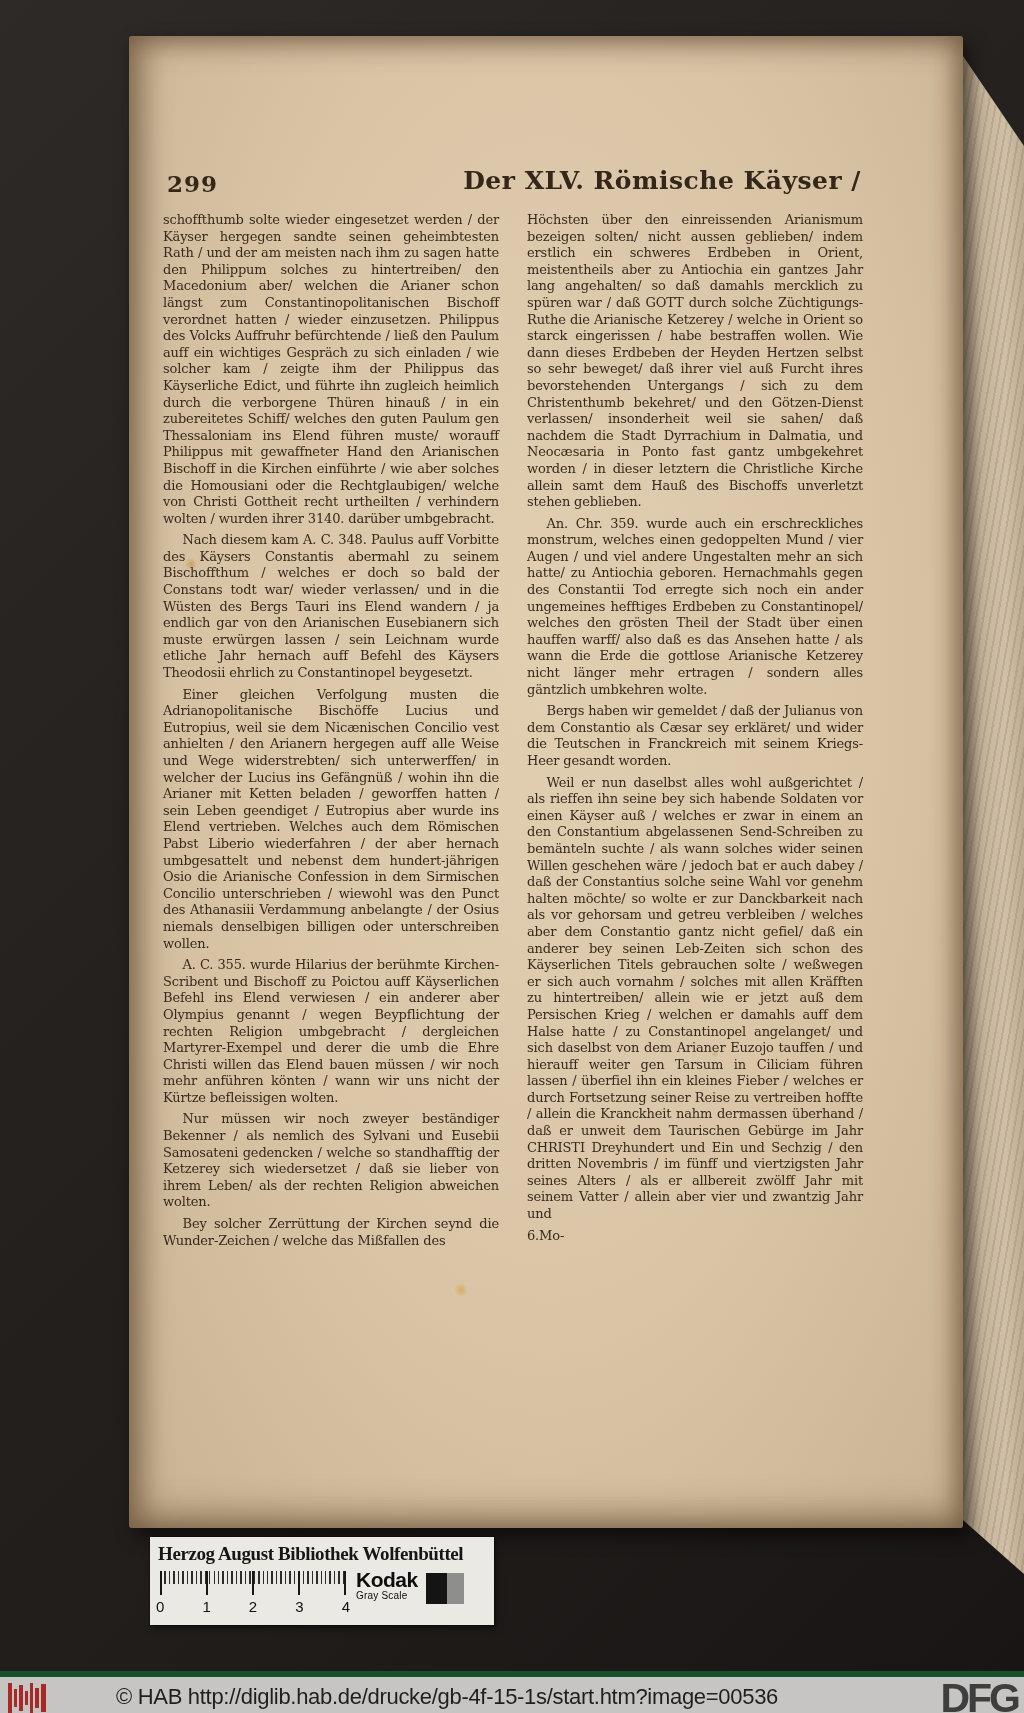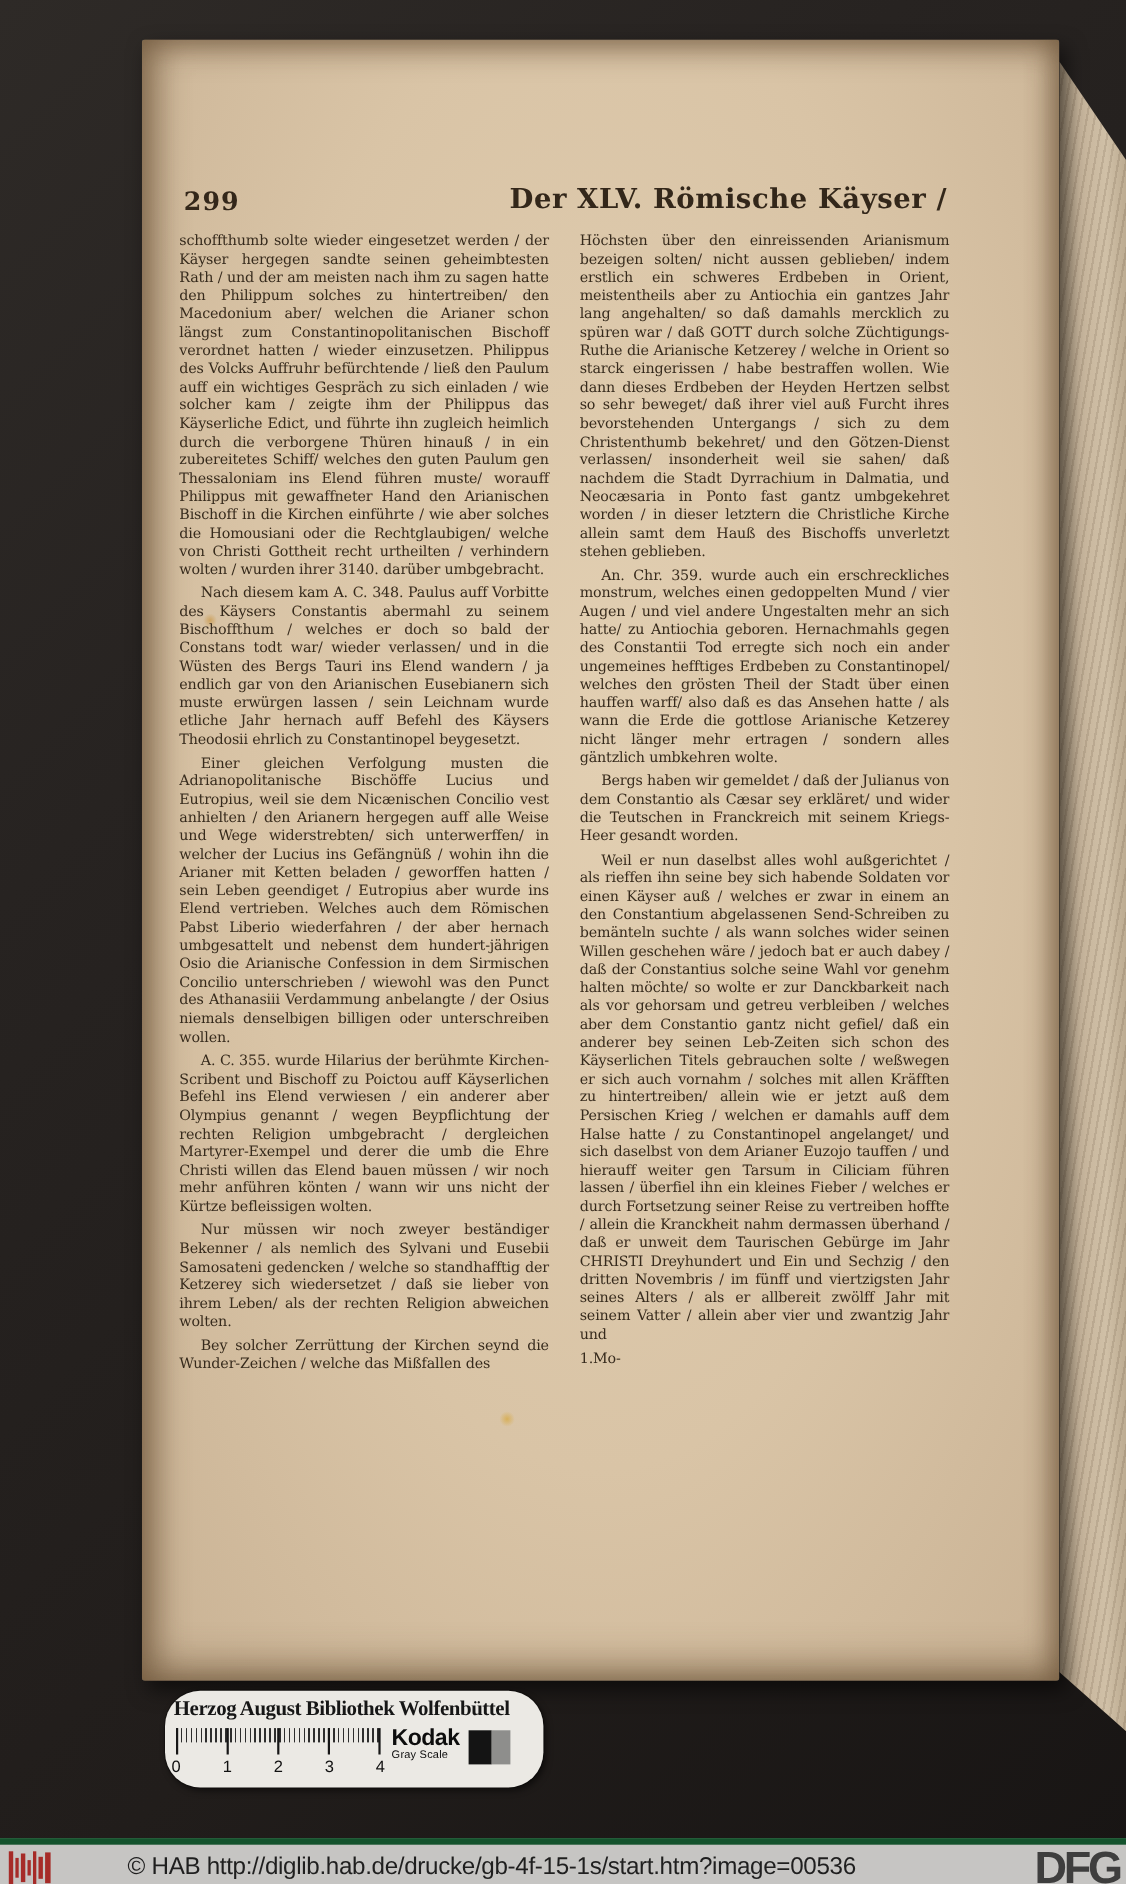--- a/index.html
+++ b/index.html
@@ -67,21 +67,21 @@
     text-align:justify; text-indent:1.5em;
     letter-spacing:-0.15px;
   }
   .col p.noindent { text-indent:0; }
   .catchword { text-align:right; font-size:13px; margin-top:0; letter-spacing:0; }
 
   
   .label {
     position:absolute; left:150px; top:1537px; width:344px; height:88px;
     background:#ebe9e4; box-shadow:0 0 0 1px rgba(0,0,0,.25), 2px 3px 6px rgba(0,0,0,.5);
-    font-family:"Liberation Serif", serif; color:#161616;border-radius:32px;
+    font-family:"Liberation Serif", serif; color:#161616;
   }
   .label-title {
     margin:6px 8px 0 8px; font-size:19px; font-weight:bold; letter-spacing:-0.4px; white-space:nowrap;
   }
   .ruler { position:absolute; left:10px; top:34px; width:190px; height:48px; }
   .ticks-minor {
     position:absolute; left:0; top:0; width:186px; height:13px;
     background:repeating-linear-gradient(90deg, rgba(25,25,25,.9) 0 1.4px, transparent 1.4px 4.46px);
   }
   .ticks-major { position:absolute; left:0; top:0; width:186px; height:24px; display:flex; justify-content:space-between; }
@@ -140,21 +140,21 @@
       <p>Einer gleichen Verfolgung musten die Adrianopolitanische Bischöffe Lucius und Eutropius, weil sie dem Nicænischen Concilio vest anhielten / den Arianern hergegen auff alle Weise und Wege widerstrebten/ sich unterwerffen/ in welcher der Lucius ins Gefängnüß / wohin ihn die Arianer mit Ketten beladen / geworffen hatten / sein Leben geendiget / Eutropius aber wurde ins Elend vertrieben. Welches auch dem Römischen Pabst Liberio wiederfahren / der aber hernach umbgesattelt und nebenst dem hundert-jährigen Osio die Arianische Confession in dem Sirmischen Concilio unterschrieben / wiewohl was den Punct des Athanasiii Verdammung anbelangte / der Osius niemals denselbigen billigen oder unterschreiben wollen.</p>
       <p>A. C. 355. wurde Hilarius der berühmte Kirchen-Scribent und Bischoff zu Poictou auff Käyserlichen Befehl ins Elend verwiesen / ein anderer aber Olympius genannt / wegen Beypflichtung der rechten Religion umbgebracht / dergleichen Martyrer-Exempel und derer die umb die Ehre Christi willen das Elend bauen müssen / wir noch mehr anführen könten / wann wir uns nicht der Kürtze befleissigen wolten.</p>
       <p>Nur müssen wir noch zweyer beständiger Bekenner / als nemlich des Sylvani und Eusebii Samosateni gedencken / welche so standhafftig der Ketzerey sich wiedersetzet / daß sie lieber von ihrem Leben/ als der rechten Religion abweichen wolten.</p>
       <p>Bey solcher Zerrüttung der Kirchen seynd die Wunder-Zeichen / welche das Mißfallen des</p>
     </div>
     <div class="col">
       <p class="noindent">Höchsten über den einreissenden Arianismum bezeigen solten/ nicht aussen geblieben/ indem erstlich ein schweres Erdbeben in Orient, meistentheils aber zu Antiochia ein gantzes Jahr lang angehalten/ so daß damahls mercklich zu spüren war / daß GOTT durch solche Züchtigungs-Ruthe die Arianische Ketzerey / welche in Orient so starck eingerissen / habe bestraffen wollen. Wie dann dieses Erdbeben der Heyden Hertzen selbst so sehr beweget/ daß ihrer viel auß Furcht ihres bevorstehenden Untergangs / sich zu dem Christenthumb bekehret/ und den Götzen-Dienst verlassen/ insonderheit weil sie sahen/ daß nachdem die Stadt Dyrrachium in Dalmatia, und Neocæsaria in Ponto fast gantz umbgekehret worden / in dieser letztern die Christliche Kirche allein samt dem Hauß des Bischoffs unverletzt stehen geblieben.</p>
       <p>An. Chr. 359. wurde auch ein erschreckliches monstrum, welches einen gedoppelten Mund / vier Augen / und viel andere Ungestalten mehr an sich hatte/ zu Antiochia geboren. Hernachmahls gegen des Constantii Tod erregte sich noch ein ander ungemeines hefftiges Erdbeben zu Constantinopel/ welches den grösten Theil der Stadt über einen hauffen warff/ also daß es das Ansehen hatte / als wann die Erde die gottlose Arianische Ketzerey nicht länger mehr ertragen / sondern alles gäntzlich umbkehren wolte.</p>
       <p>Bergs haben wir gemeldet / daß der Julianus von dem Constantio als Cæsar sey erkläret/ und wider die Teutschen in Franckreich mit seinem Kriegs-Heer gesandt worden.</p>
       <p>Weil er nun daselbst alles wohl außgerichtet / als rieffen ihn seine bey sich habende Soldaten vor einen Käyser auß / welches er zwar in einem an den Constantium abgelassenen Send-Schreiben zu bemänteln suchte / als wann solches wider seinen Willen geschehen wäre / jedoch bat er auch dabey / daß der Constantius solche seine Wahl vor genehm halten möchte/ so wolte er zur Danckbarkeit nach als vor gehorsam und getreu verbleiben / welches aber dem Constantio gantz nicht gefiel/ daß ein anderer bey seinen Leb-Zeiten sich schon des Käyserlichen Titels gebrauchen solte / weßwegen er sich auch vornahm / solches mit allen Kräfften zu hintertreiben/ allein wie er jetzt auß dem Persischen Krieg / welchen er damahls auff dem Halse hatte / zu Constantinopel angelanget/ und sich daselbst von dem Arianer Euzojo tauffen / und hierauff weiter gen Tarsum in Ciliciam führen lassen / überfiel ihn ein kleines Fieber / welches er durch Fortsetzung seiner Reise zu vertreiben hoffte / allein die Kranckheit nahm dermassen überhand / daß er unweit dem Taurischen Gebürge im Jahr CHRISTI Dreyhundert und Ein und Sechzig / den dritten Novembris / im fünff und viertzigsten Jahr seines Alters / als er allbereit zwölff Jahr mit seinem Vatter / allein aber vier und zwantzig Jahr und</p>
-      <p class="catchword noindent">1.Mo-</p>
+      <p class="catchword noindent">6.Mo-</p>
     </div>
   </div>
 
 </div>
 
 <div class="label">
   <div class="label-title">Herzog August Bibliothek Wolfenbüttel</div>
   <div class="ruler">
     <div class="ticks-minor"></div>
     <div class="ticks-major">

